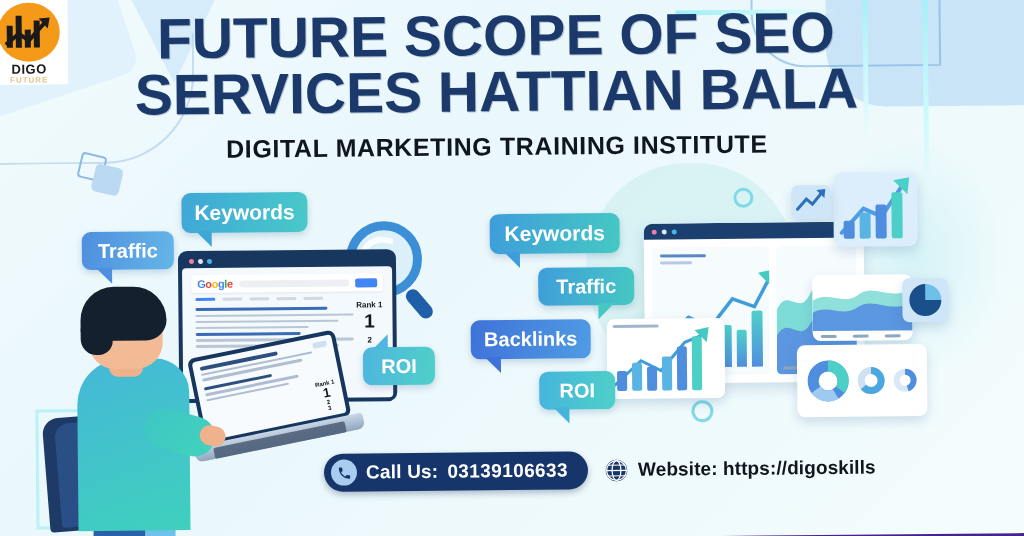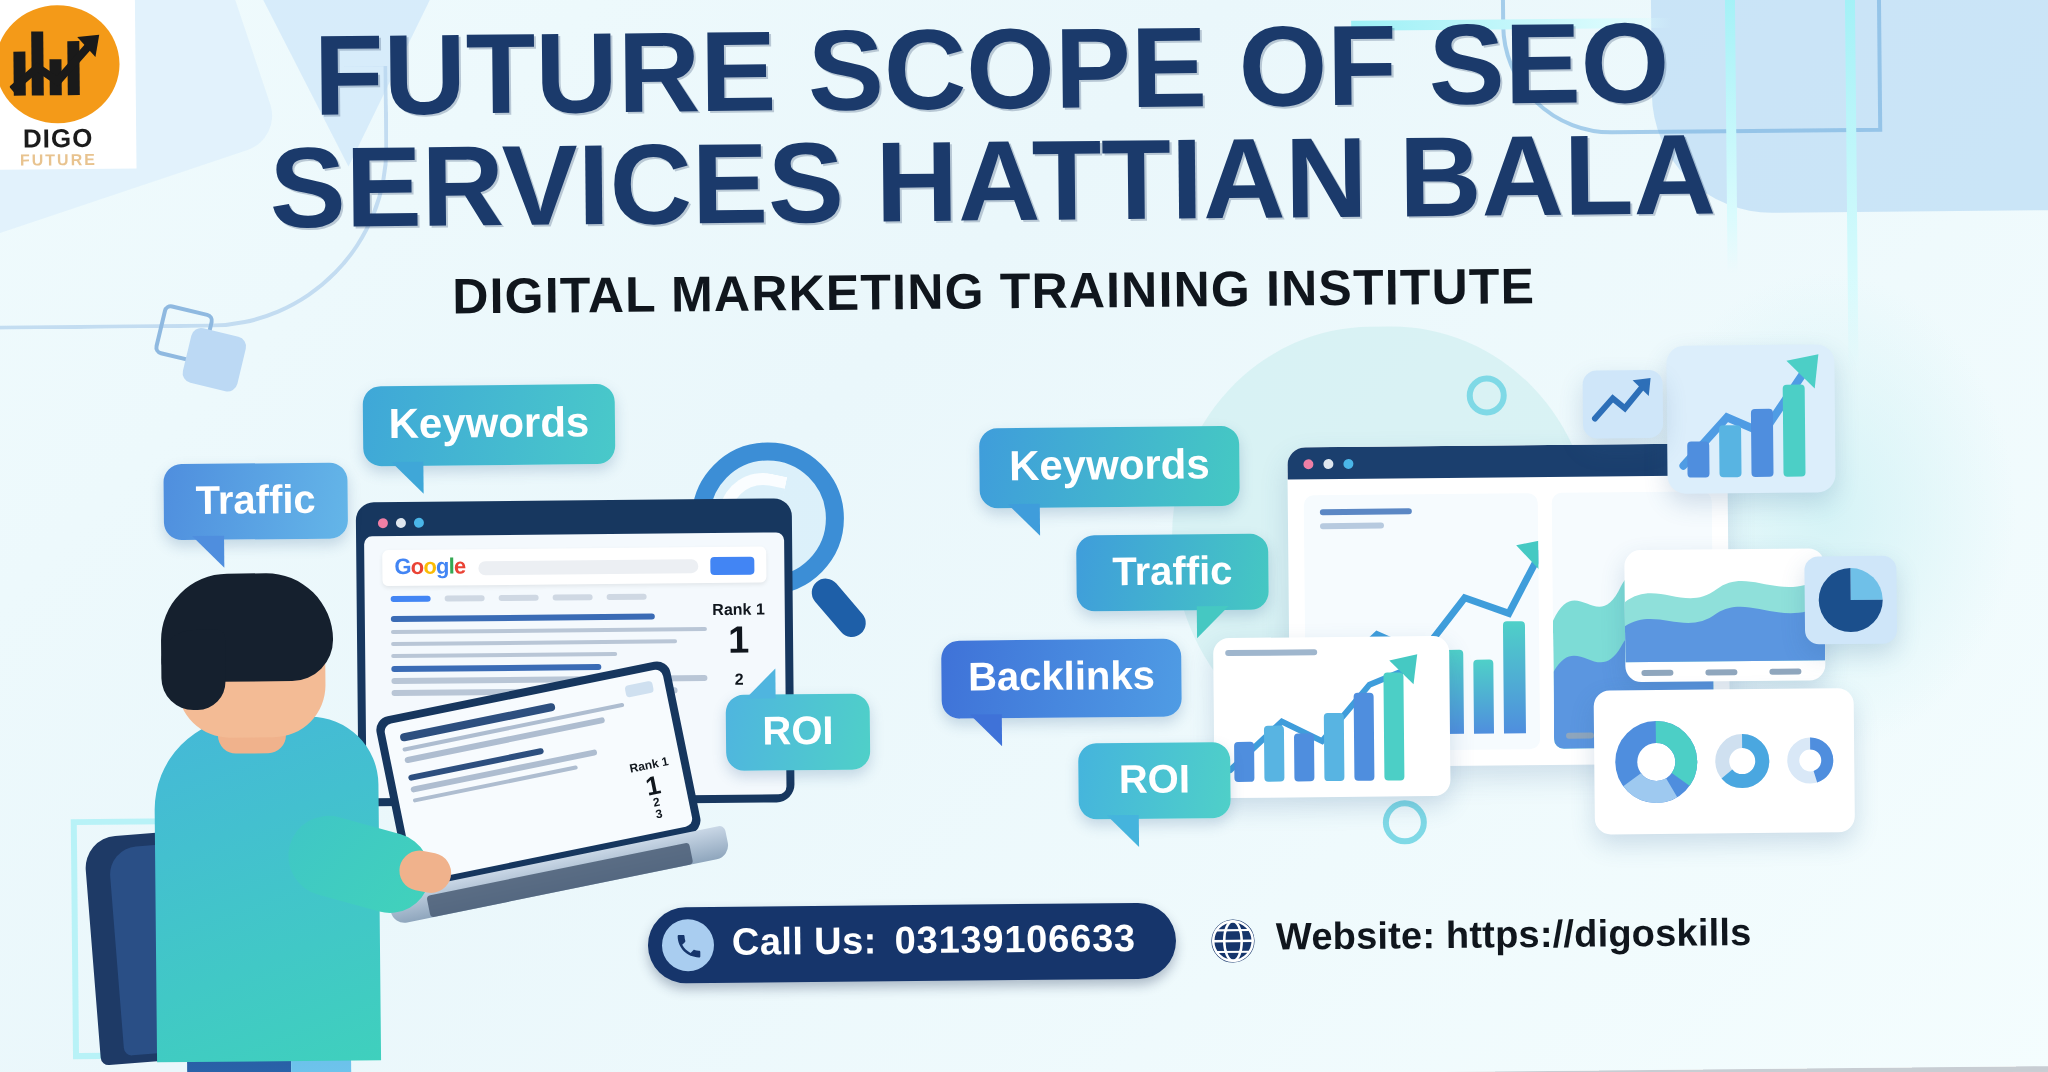--- a/index.html
+++ b/index.html
@@ -1,21 +1,21 @@
 <!DOCTYPE html>
 <html><head>
 <meta charset="utf-8">
 <style>
   * { margin:0; padding:0; box-sizing:border-box; }
   html,body{ width:1024px; height:536px; overflow:hidden; background:#ffffff; }
   body{ font-family:"Liberation Sans", sans-serif; }
 
   .canvas{
     position:relative; width:1024px; height:536px; overflow:hidden;
-    background:#e5e5e5;
+    background:#4c1d95;
   }
 
   
   .card{
     position:absolute; left:-14px; top:-10px; width:1052px; height:548px;
     background:linear-gradient(135deg,#f0fbfd 0%,#eaf7fb 40%,#f4fdfe 100%);
     transform:rotate(-0.55deg);
     box-shadow:0 10px 18px rgba(40,70,110,.18);
     overflow:hidden;
   }

